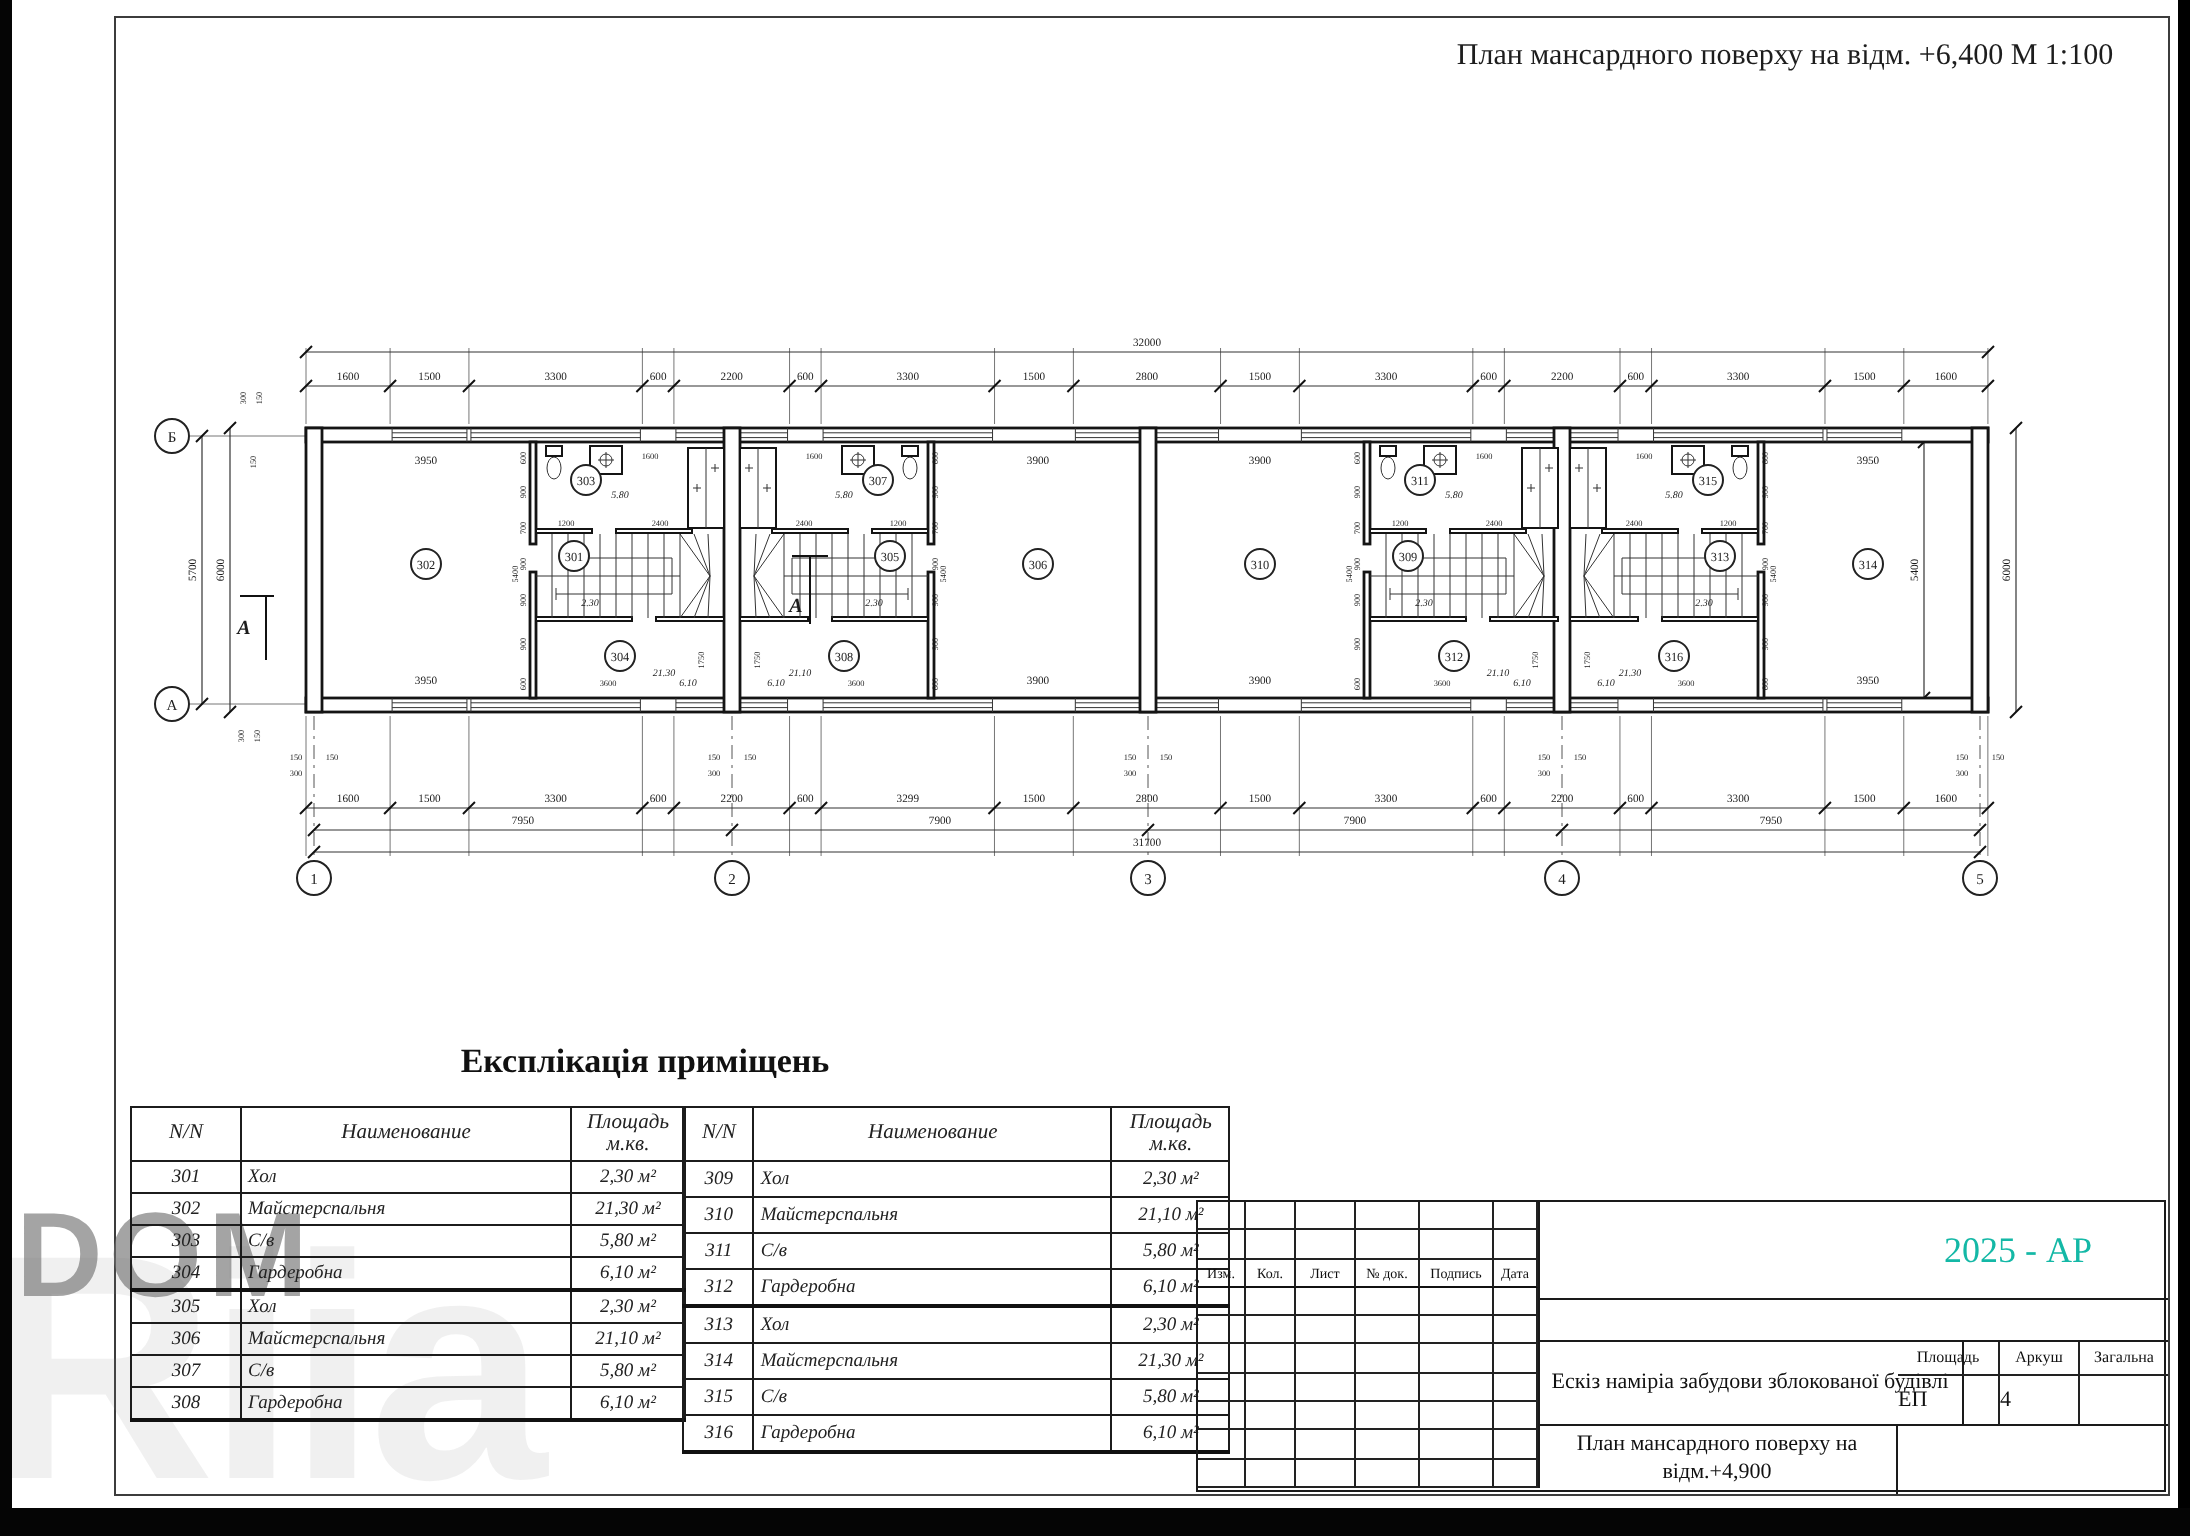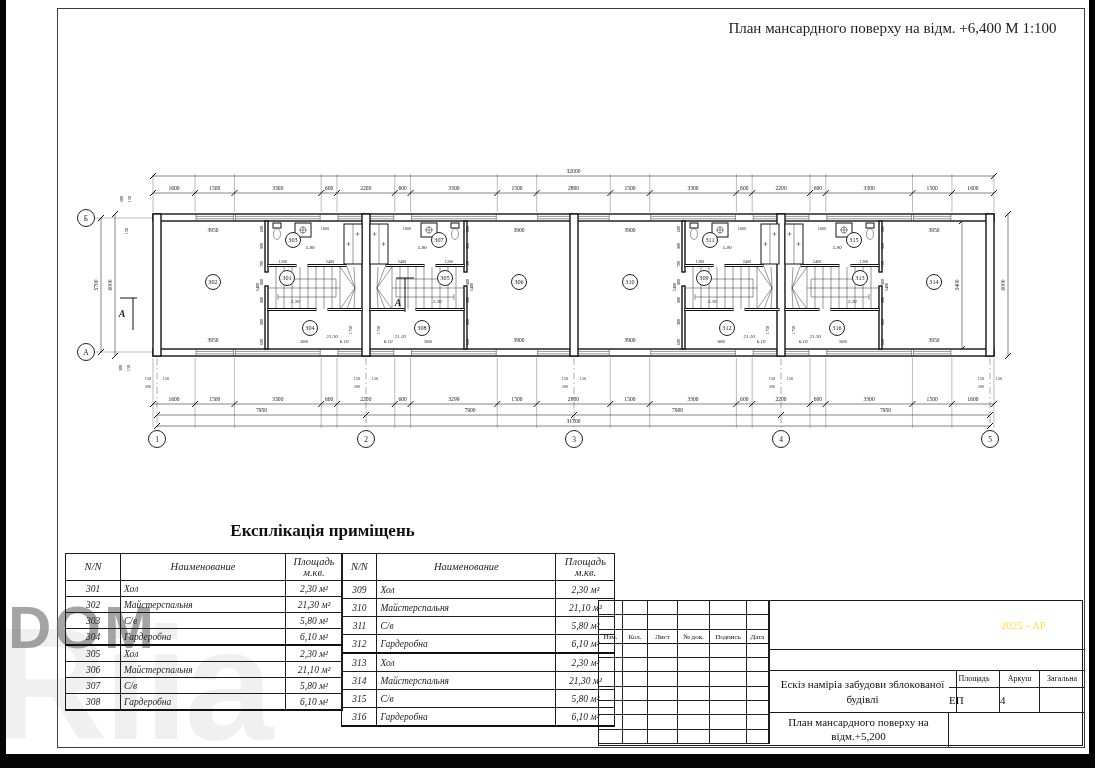--- a/index.html
+++ b/index.html
@@ -52,24 +52,24 @@
   .titleblock{position:absolute;left:598px;top:600px;width:485px;height:146px;
       border:1.6px solid #1a1a1a;box-sizing:border-box;}
   .tb-rev{position:absolute;left:0;top:0;width:170px;height:143px;display:grid;
       grid-template-columns:24px 25px 30px 32px 37px 22px;
       grid-template-rows:repeat(10,14.3px);border-right:1.4px solid #1a1a1a;}
   .tb-rev div{border-right:1px solid #222;border-bottom:1px solid #222;
       font-size:7px;text-align:center;line-height:14px;overflow:hidden;color:#111;}
   .tb-code{position:absolute;left:170px;top:0;width:315px;height:49px;
       border-bottom:1.2px solid #1a1a1a;display:flex;align-items:center;
       justify-content:flex-end;padding-right:38px;box-sizing:border-box;
-      font-size:11px;color:#fde047;}
+      font-size:18px;color:#14b8a6;}
   .tb-strip{position:absolute;left:170px;top:49px;width:315px;height:21px;
       border-bottom:1.2px solid #1a1a1a;box-sizing:border-box;}
-  .tb-project{position:absolute;left:170px;top:70px;width:188px;height:42px;
+  .tb-project{position:absolute;left:170px;top:70px;width:213px;height:42px;
       border-right:1.2px solid #1a1a1a;border-bottom:1.2px solid #1a1a1a;
       box-sizing:border-box;display:flex;align-items:center;justify-content:center;
       text-align:center;font-size:11px;line-height:1.3;color:#111;}
   .tb-stage-head{position:absolute;left:350px;top:70px;width:135px;height:17px;display:flex;}
   .tb-stage-head div{border-right:1px solid #222;border-bottom:1px solid #222;
       font-size:8px;text-align:center;line-height:16px;box-sizing:border-box;color:#111;}
   .tb-stage-val{position:absolute;left:350px;top:87px;width:135px;height:25px;display:flex;}
   .tb-stage-val div{border-right:1px solid #222;border-bottom:1.2px solid #1a1a1a;
       font-size:11px;text-align:left;line-height:24px;box-sizing:border-box;color:#111;}
   .sw1{width:51px}.sw2{width:40px}.sw3{width:44px;border-right:none !important}
@@ -797,18 +797,18 @@
     <div class="tb-stage-head">
       <div class="sw1">Площадь</div>
       <div class="sw2">Аркуш</div>
       <div class="sw3">Загальна</div>
     </div>
     <div class="tb-stage-val">
       <div class="sw1">ЕП</div>
       <div class="sw2">4</div>
       <div class="sw3"></div>
     </div>
-    <div class="tb-sheettitle">План мансардного поверху на відм.+5,200</div>
+    <div class="tb-sheettitle">План мансардного поверху на відм.+4,900</div>
   </div>
 
   <div class="edge-left"></div>
   <div class="edge-bottom"></div>
 </div>
 
 </body></html>

